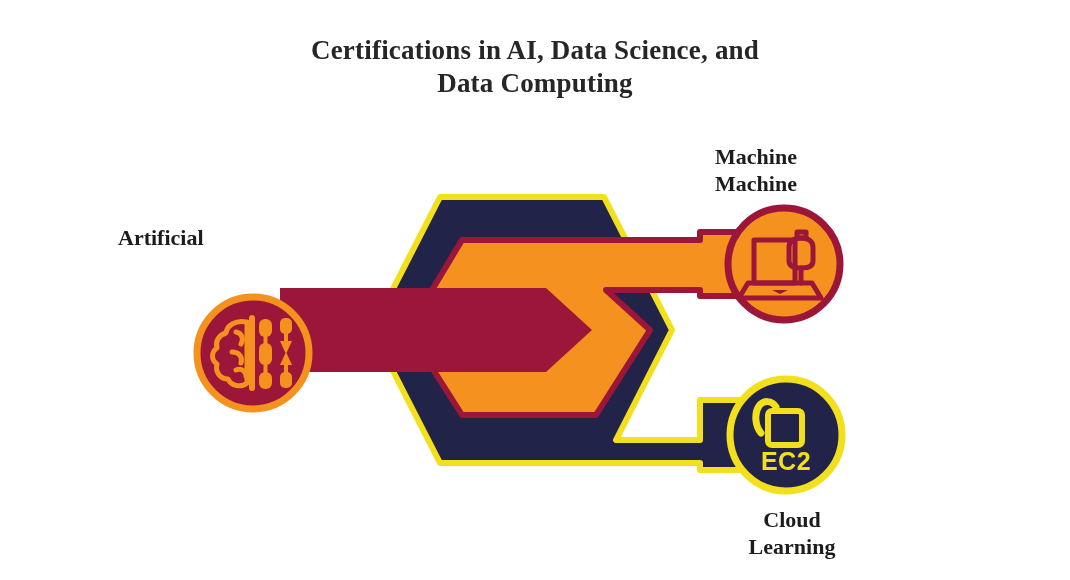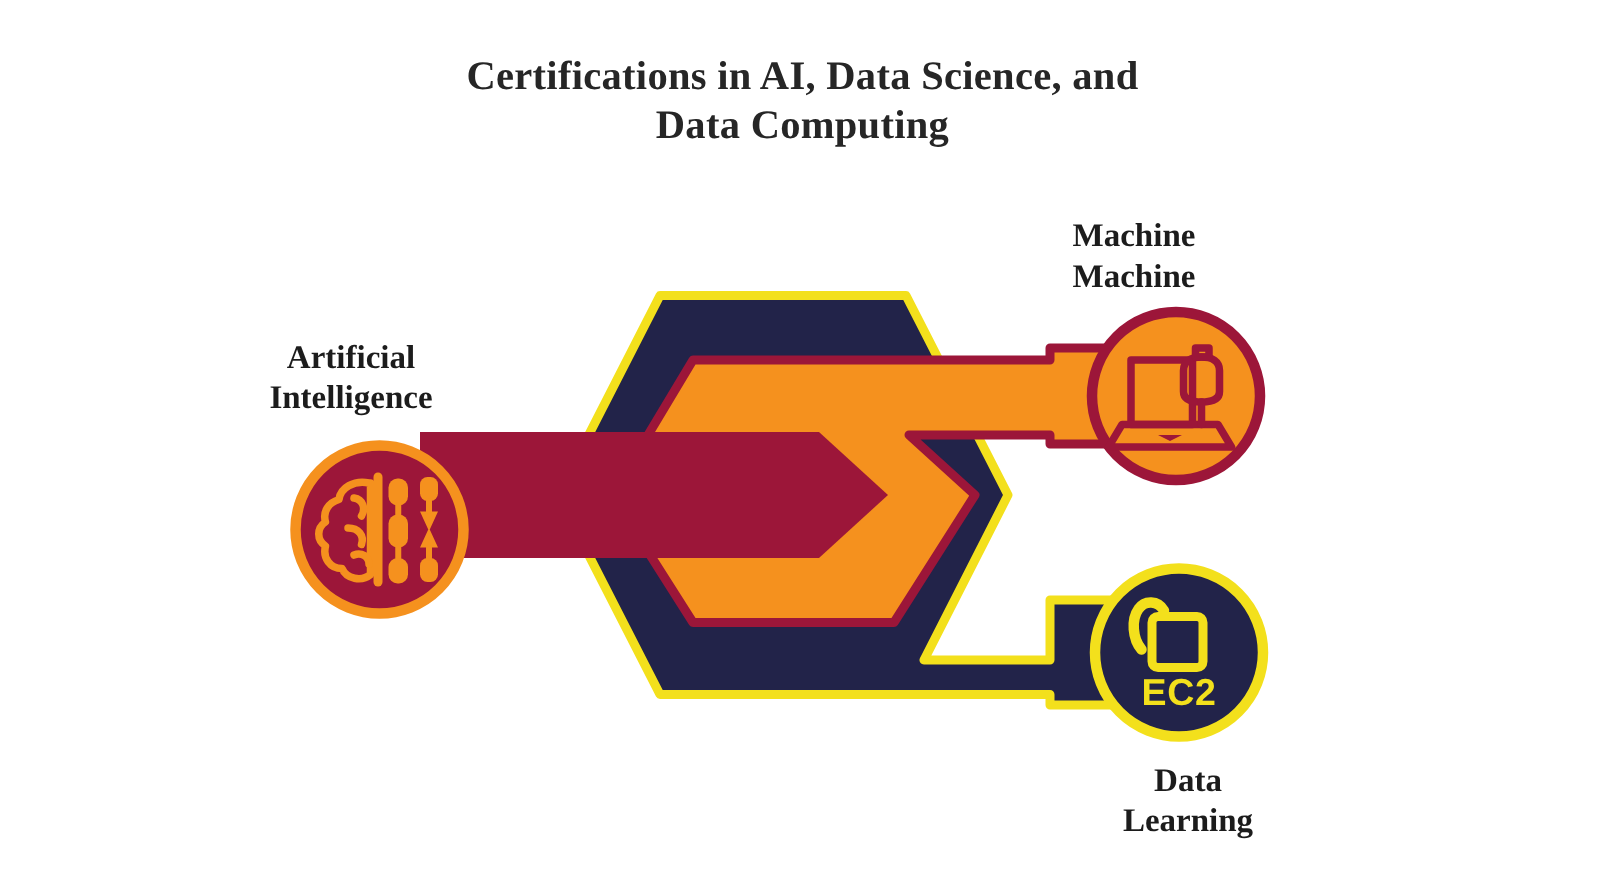--- a/index.html
+++ b/index.html
@@ -38,21 +38,20 @@
     font-size: 22px;
     line-height: 27px;
     color: #1c1c1c;
     white-space: nowrap;
   }
   .node-label .tline { display: block; }
   #label-ai {
     left: 118px;
     top: 224px;
     width: 232px;
-    text-align: center;
   }
   #label-ml {
     left: 640px;
     top: 143px;
     width: 232px;
     text-align: center;
   }
   #label-cloud {
     left: 676px;
     top: 506px;
@@ -187,26 +186,25 @@
 
         <rect x="768" y="411" width="34" height="34" rx="4" fill="none" stroke="#F3E01C" stroke-width="6"></rect>
 
         <text x="786" y="470" text-anchor="middle" font-family="Liberation Sans, DejaVu Sans, sans-serif" font-size="25" font-weight="bold" letter-spacing="0.5" fill="#F3E01C">EC2</text>
       </g>
     </g>
   </svg>
 
   <div class="node-label" id="label-ai">
     <span class="tline">Artificial</span>
-    <span class="tline">Intelligence</span>
   </div>
 
   <div class="node-label" id="label-ml">
     <span class="tline">Machine</span>
     <span class="tline">Machine</span>
   </div>
 
   <div class="node-label" id="label-cloud">
-    <span class="tline">Data</span>
+    <span class="tline">Cloud</span>
     <span class="tline">Learning</span>
   </div>
 
 </div>
 
 </body></html>

